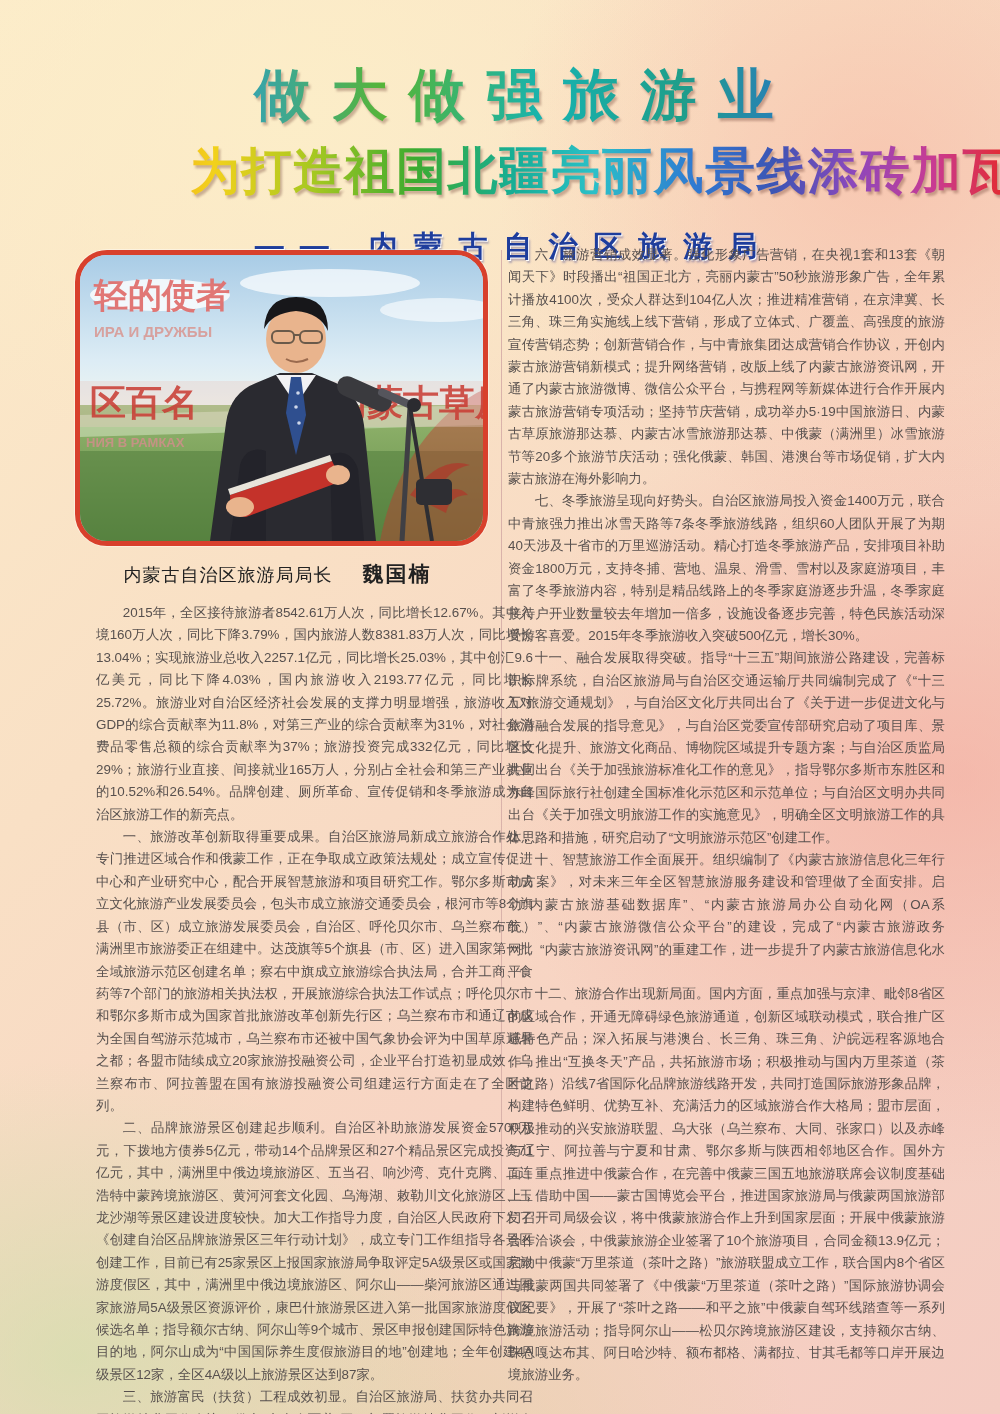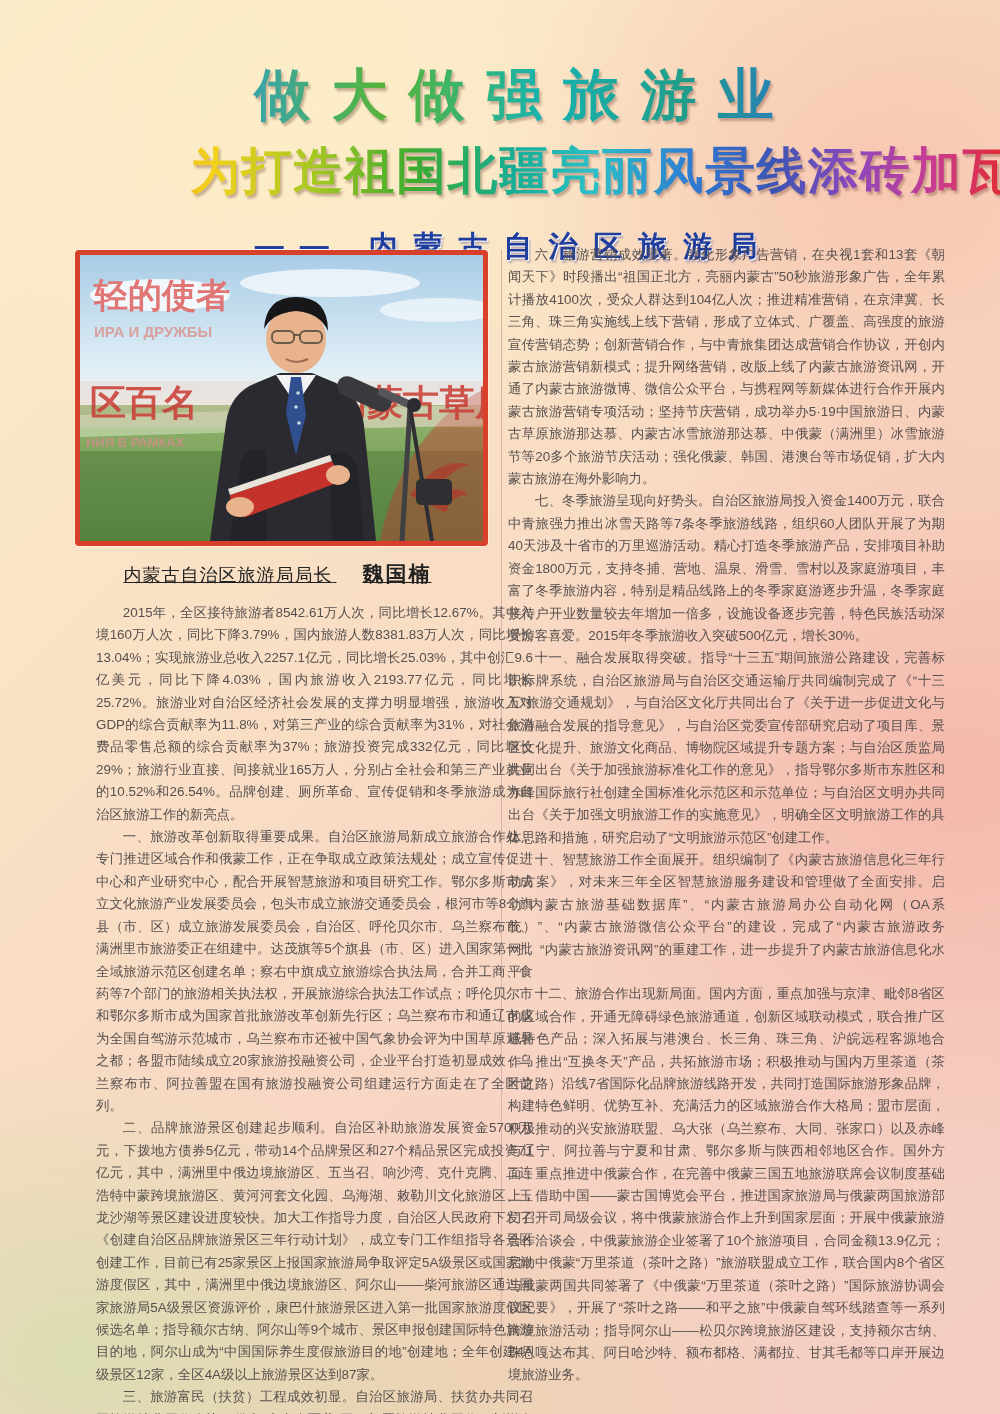--- a/index.html
+++ b/index.html
@@ -26,26 +26,26 @@
     background-image:linear-gradient(90deg,#e62a24 0%,#f39c1a 10%,#f2d11c 20%,#a6c821 30%,#3cab2f 40%,#17ae96 50%,#2bc0c8 58%,#2f7ad2 68%,#3c55b4 76%,#8d48bc 84%,#c93b92 92%,#e62a24 100%);
     text-align:right;
   }
   .subtitle{
     margin-top:22px;font-size:29px;font-weight:bold;letter-spacing:0.55em;
     color:#1e3d9c;white-space:nowrap;
     text-shadow:1px 1px 0 #ffffff,2px 3px 2px rgba(90,90,150,0.45);
   }
   .photo-frame{
     position:absolute;left:75px;top:250px;width:403px;height:286px;
-    border:5px solid #d8402c;border-radius:4px;overflow:hidden;
+    border:5px solid #d8402c;border-radius:32px;overflow:hidden;
     box-shadow:0 0 0 1px rgba(255,255,255,0.4);
     background:#cfe3ef;
   }
   .caption{position:absolute;left:60px;top:560px;width:435px;text-align:center;color:#222;
-    font-family:"Liberation Serif",serif;text-decoration:underline;}
+    font-family:"Liberation Serif",serif;}
   .caption .role{font-size:18px;letter-spacing:1px;}
   .caption .name{font-size:21px;font-weight:bold;margin-left:26px;letter-spacing:2px;}
   .col{position:absolute;color:#57504e;font-size:13.4px;line-height:22.4px;
     text-align:justify;font-family:Liberation Sans, sans-serif;}
   .col p{margin:0;text-indent:2em;}
   .col-left{left:60px;top:602px;width:437px;height:760px;margin-left:36px;}
   .col-right{left:508px;top:244px;width:437px;height:1120px;}
   .divider{position:absolute;left:501px;top:250px;width:1px;height:1100px;background:#d9b2aa;}
 </style>
 </head>

